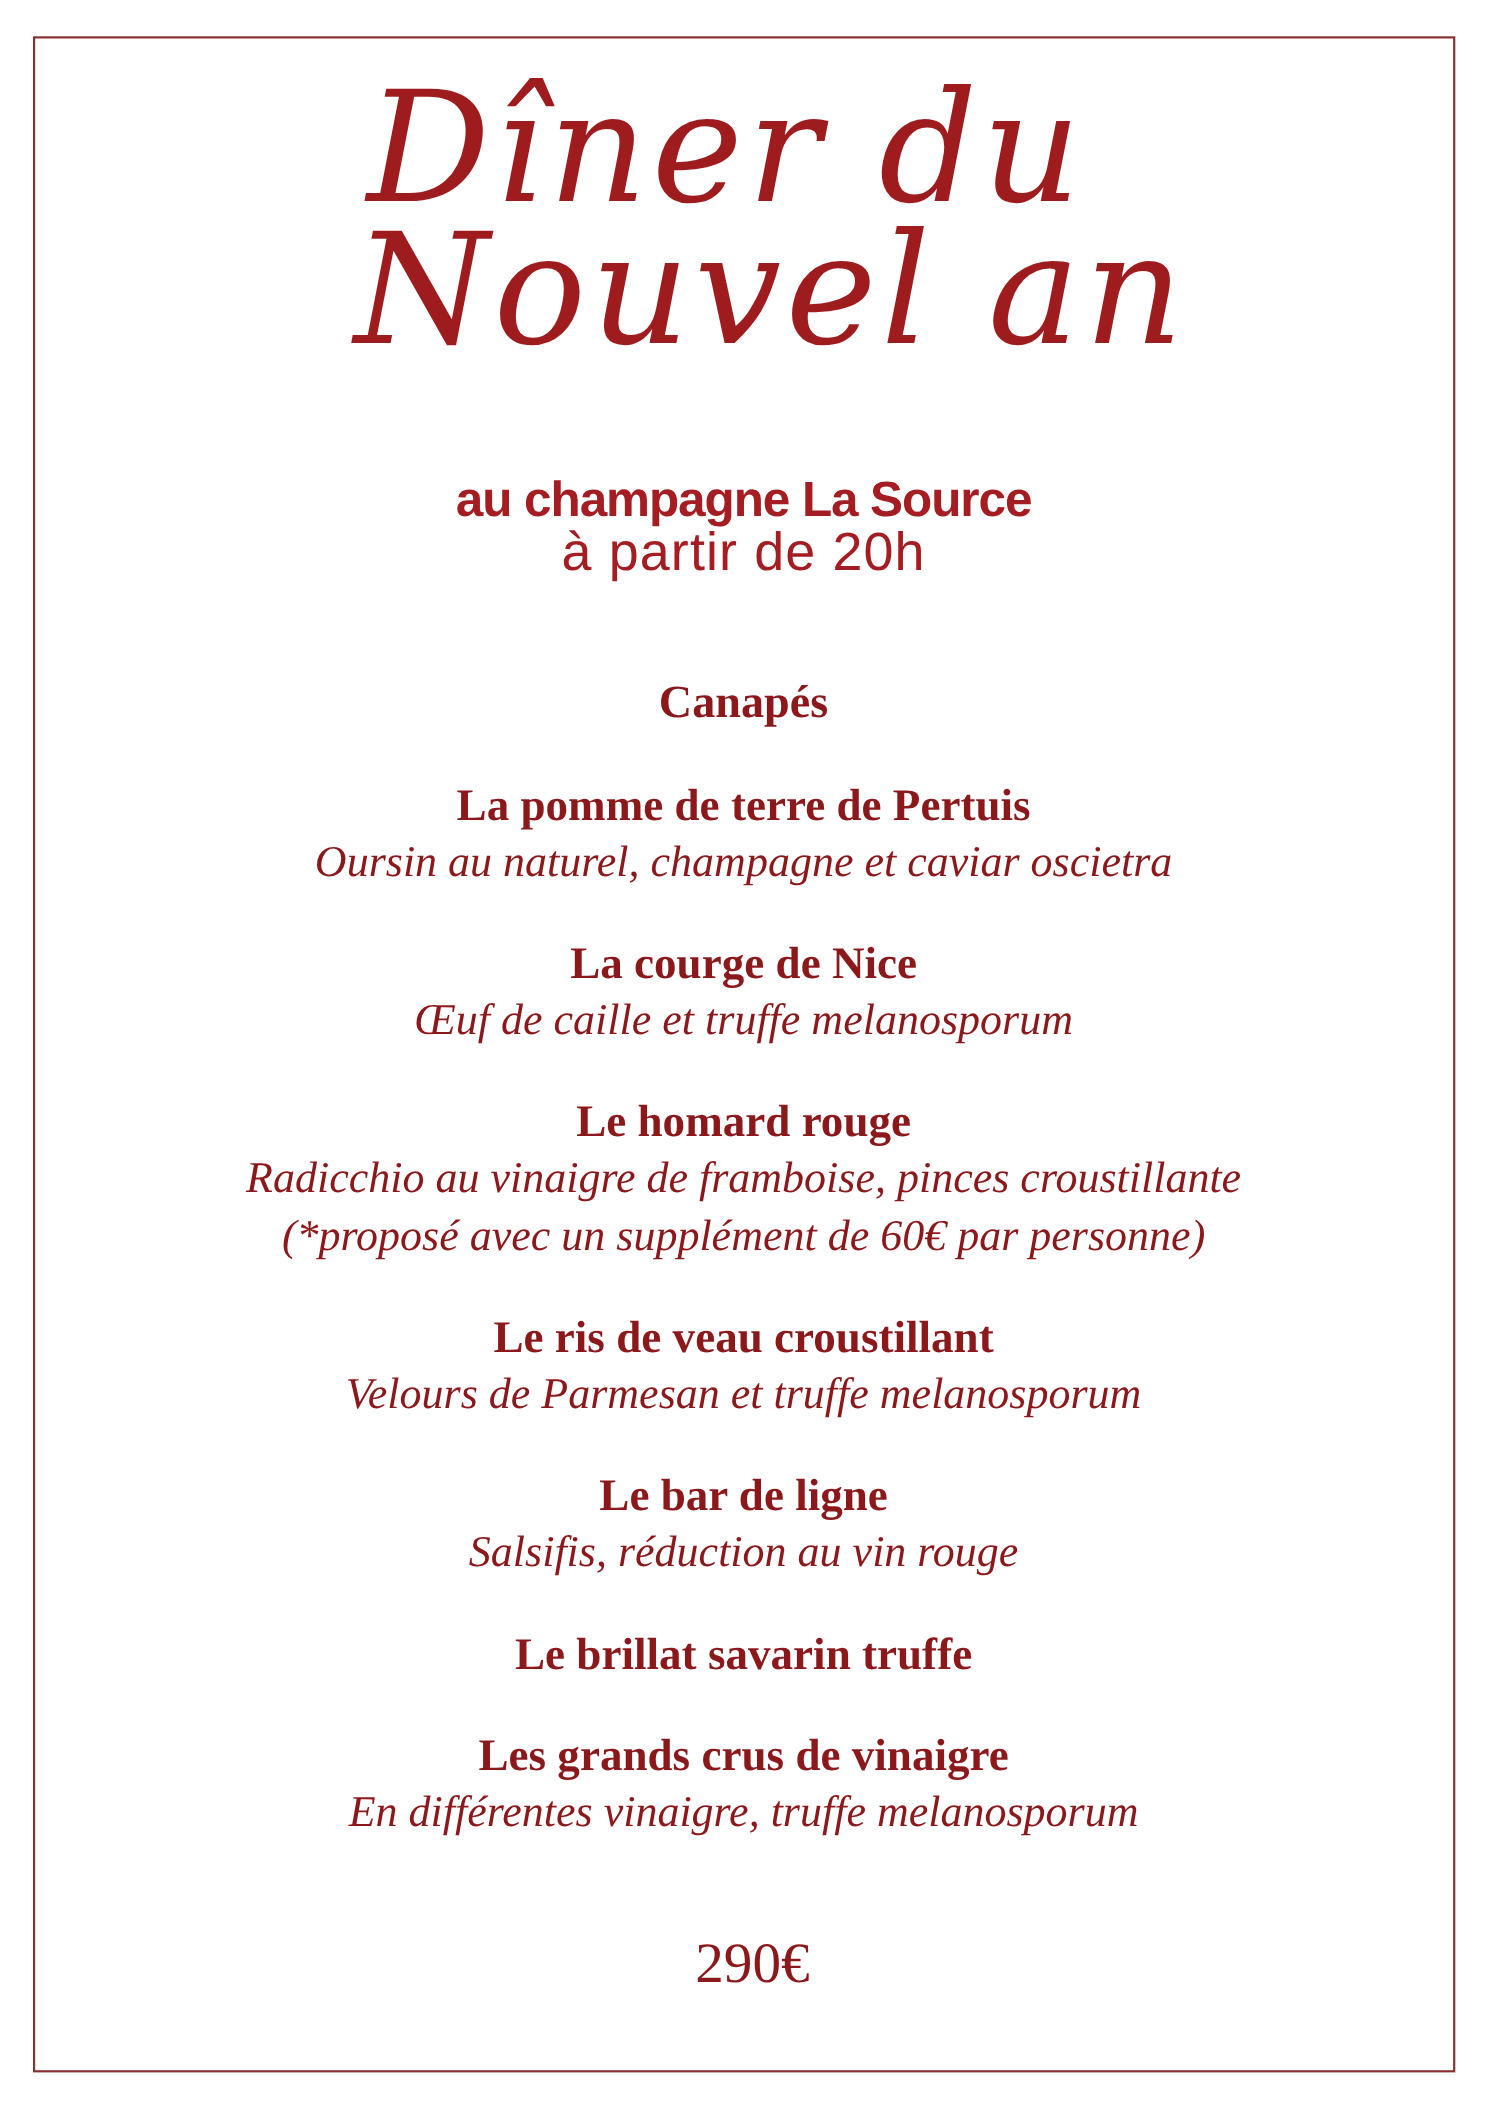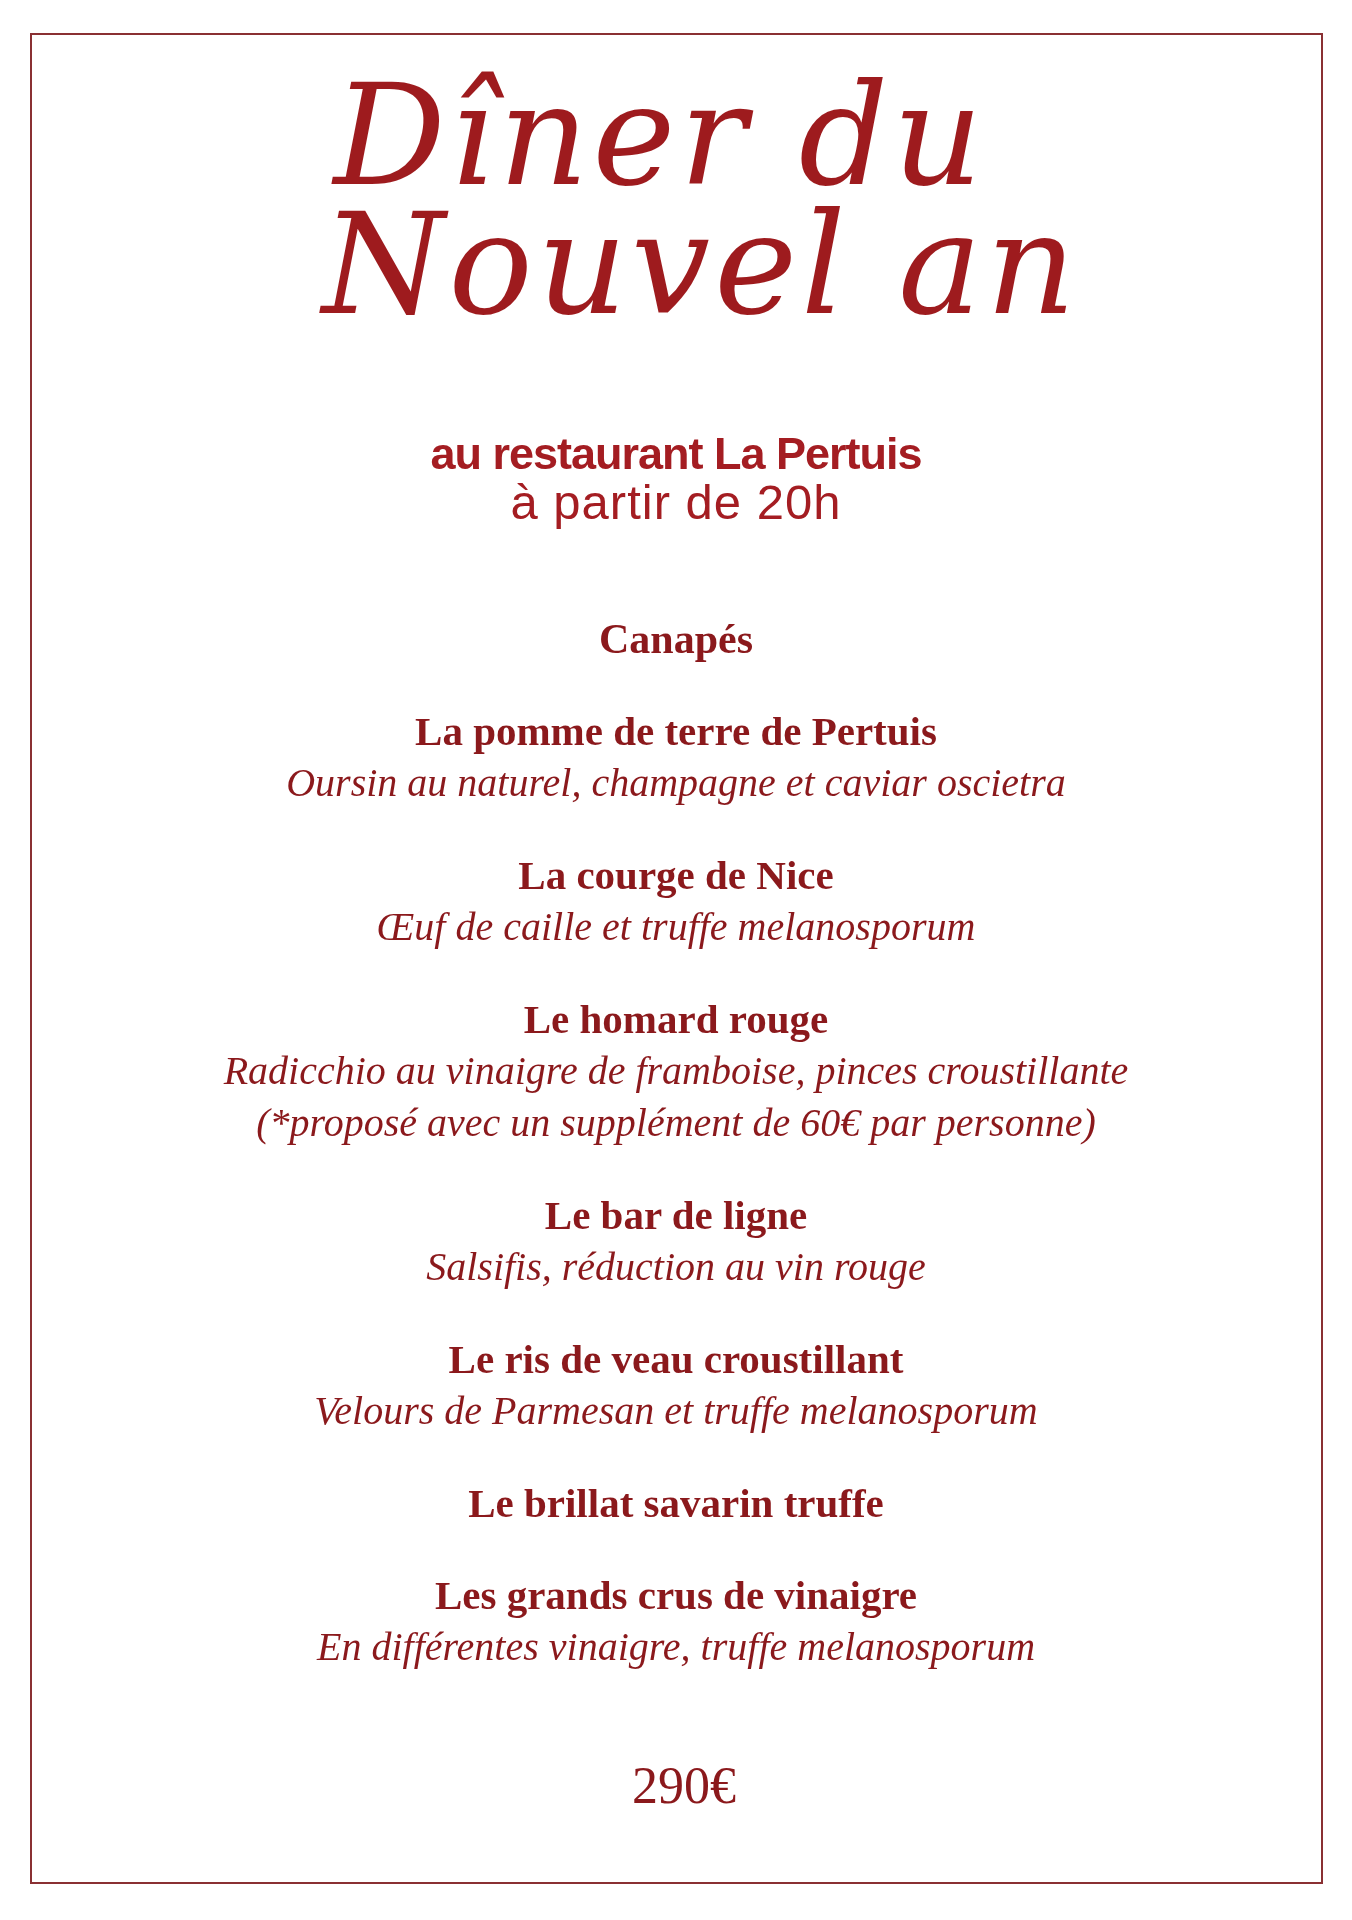--- a/index.html
+++ b/index.html
@@ -101,21 +101,21 @@
 
 <div class="frame"></div>
 
 <div class="content">
 
   <h1 class="script-title">
     <span class="title-line line1">Dîner du</span>
     <span class="title-line line2">Nouvel an</span>
   </h1>
 
-  <p class="subtitle">au restaurant La Pertuis</p>
+  <p class="subtitle">au champagne La Source</p>
   <p class="time">à partir de 20h</p>
 
   <h2 class="section-heading">Canapés</h2>
 
   <div class="menu-item">
     <div class="item-name">La pomme de terre de Pertuis</div>
     <div class="item-desc">Oursin au naturel, champagne et caviar oscietra</div>
   </div>
 
   <div class="menu-item">
@@ -123,27 +123,27 @@
     <div class="item-desc">Œuf de caille et truffe melanosporum</div>
   </div>
 
   <div class="menu-item">
     <div class="item-name">Le homard rouge</div>
     <div class="item-desc">Radicchio au vinaigre de framboise, pinces croustillante</div>
     <div class="item-note">(*proposé avec un supplément de 60€ par personne)</div>
   </div>
 
   <div class="menu-item">
-    <div class="item-name">Le bar de ligne</div>
-    <div class="item-desc">Salsifis, réduction au vin rouge</div>
+    <div class="item-name">Le ris de veau croustillant</div>
+    <div class="item-desc">Velours de Parmesan et truffe melanosporum</div>
   </div>
 
   <div class="menu-item">
-    <div class="item-name">Le ris de veau croustillant</div>
-    <div class="item-desc">Velours de Parmesan et truffe melanosporum</div>
+    <div class="item-name">Le bar de ligne</div>
+    <div class="item-desc">Salsifis, réduction au vin rouge</div>
   </div>
 
   <div class="menu-item">
     <div class="item-name">Le brillat savarin truffe</div>
   </div>
 
   <div class="menu-item">
     <div class="item-name">Les grands crus de vinaigre</div>
     <div class="item-desc">En différentes vinaigre, truffe melanosporum</div>
   </div>

